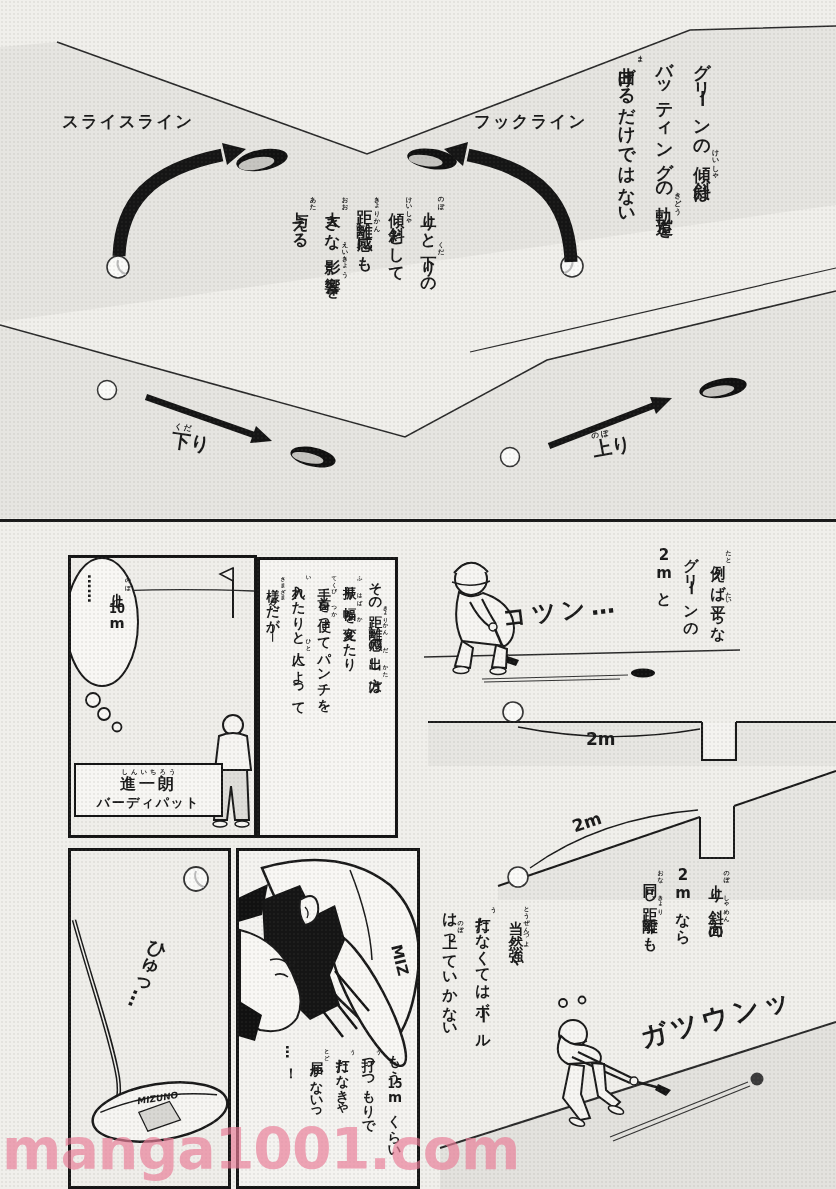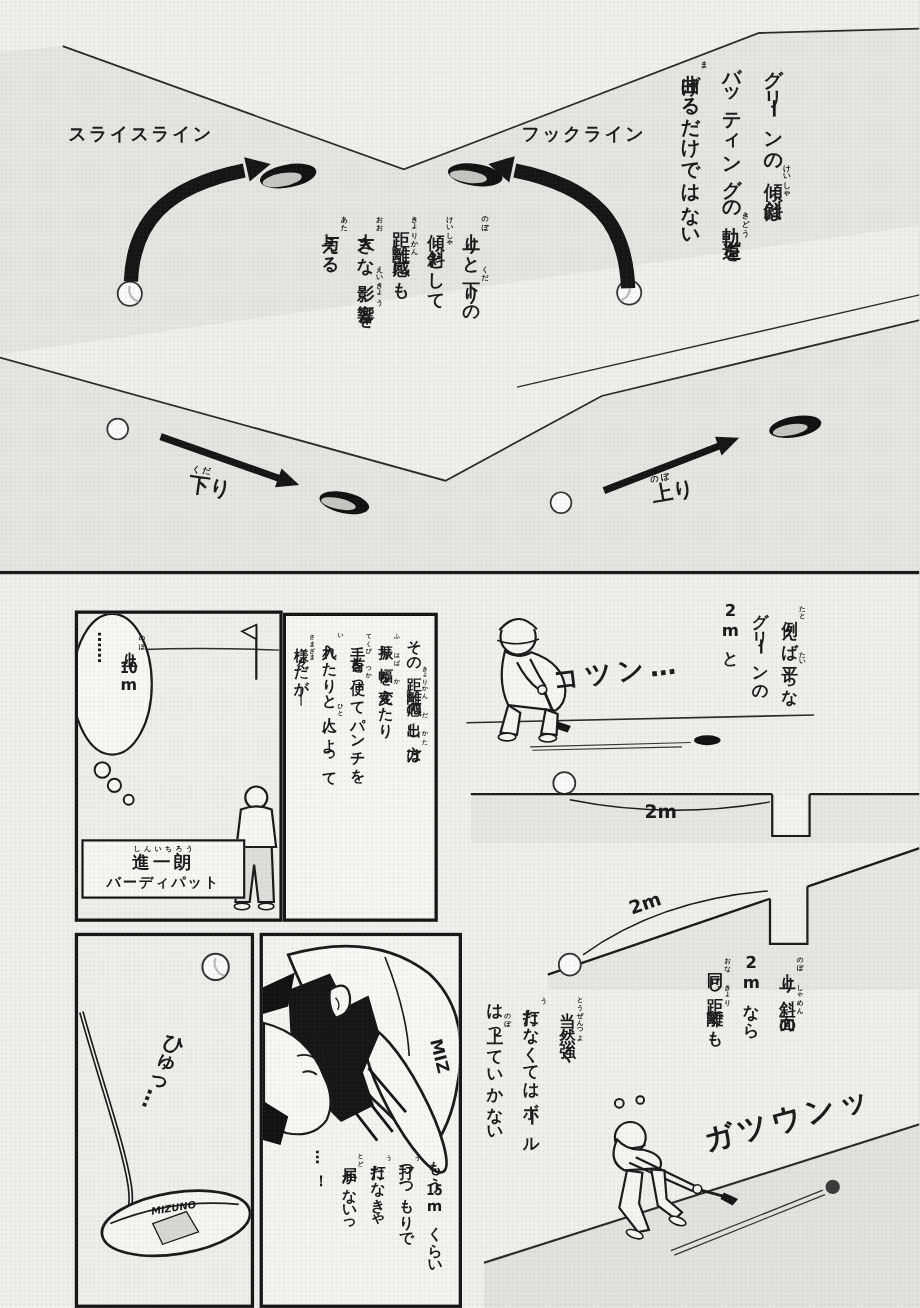--- a/index.html
+++ b/index.html
@@ -228,13 +228,14 @@
   </div>
 
   <div class="txt vtext" style="left:630px;top:866px;width:102px;height:160px;font-size:15px;line-height:2.2;"><ruby>上<rt>のぼ</rt></ruby>り<ruby>斜面<rt>しゃめん</rt></ruby>の
 2mなら
 <ruby>同<rt>おな</rt></ruby>じ<ruby>距離<rt>きょり</rt></ruby>でも</div>
   <div class="txt vtext" style="left:430px;top:902px;width:102px;height:220px;font-size:15px;line-height:2.2;"><ruby>当然<rt>とうぜん</rt></ruby><ruby>強<rt>つよ</rt></ruby>く
 <ruby>打<rt>う</rt></ruby>たなくてはボ<span class="sw">ー</span>ル
 は<ruby>上<rt>のぼ</rt></ruby>っていかない</div>
   <div class="txt sfx" style="left:638px;top:1002px;font-size:27px;letter-spacing:4px;transform:rotate(-15deg);position:absolute;">ガツウンッ</div>
 
+  <div class="watermark" style="left:2px;top:1116px;">manga1001.com</div>
 </div>
 
 </body></html>

